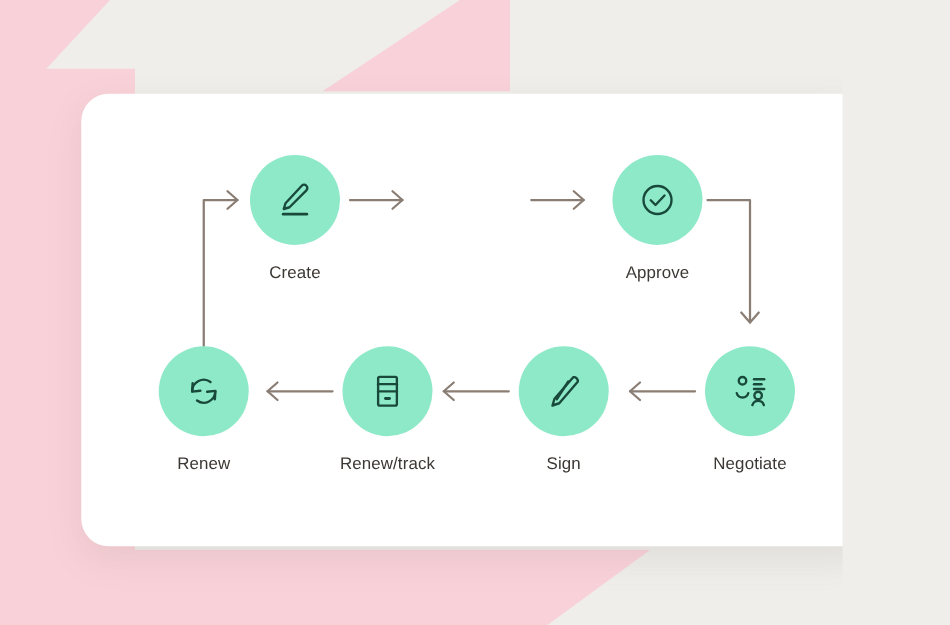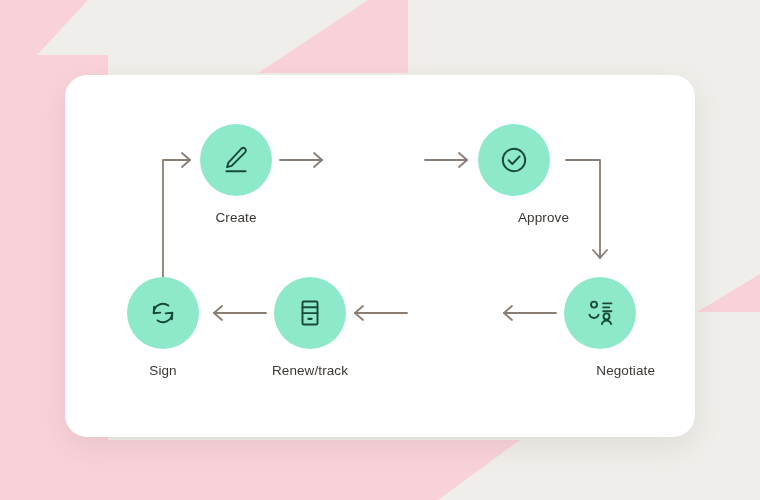--- a/index.html
+++ b/index.html
@@ -8,21 +8,21 @@
   }
   body {
     width: 760px;
     height: 500px;
     overflow: hidden;
     font-family: "Liberation Sans", sans-serif;
     background: #efeeea;
   }
   #stage {
     position: relative;
-    width: 760px;
+    width: 674px;
     height: 500px;
     background: #efeeea;
     overflow: hidden;
   }
 
   
   .bg-layer {
     position: absolute;
     inset: 0;
     width: 760px;
@@ -144,52 +144,63 @@
         <g fill="none" stroke="#18493b" stroke-width="1.9" stroke-linecap="round" stroke-linejoin="round">
           <path d="M22.4 5.6 a2.6 2.6 0 0 1 3.7 3.7 L12.6 22.8 L8 24.2 L9.4 19.6 Z"></path>
           <line x1="7.5" y1="28.3" x2="26.5" y2="28.3" stroke-width="2.1"></line>
         </g>
       </svg>
     </div>
     <div class="label">Create</div>
   </div>
 
 
-  <div class="node" style="left:514px; top:124px;text-align:right;">
+  <div class="node" style="left:526px; top:124px;">
     <div class="bubble">
       <svg width="34" height="34" viewBox="0 0 34 34">
         <g fill="none" stroke="#18493b" stroke-width="1.9" stroke-linecap="round" stroke-linejoin="round">
           <circle cx="17" cy="17" r="11.2"></circle>
           <polyline points="11.6,17.2 15.4,21 22.6,13.4"></polyline>
         </g>
       </svg>
     </div>
     <div class="label">Approve</div>
   </div>
 
-  <div class="node" style="left:600px; top:277px;text-align:right;">
+  <div class="node" style="left:600px; top:277px;">
     <div class="bubble">
       <svg width="34" height="34" viewBox="0 0 34 34">
         <g fill="none" stroke="#18493b" stroke-width="1.9" stroke-linecap="round" stroke-linejoin="round">
 
           <circle cx="11" cy="8.6" r="3"></circle>
           <path d="M6.4 18.6 a4.8 4.8 0 0 0 9.2 0"></path>
 
           <circle cx="23.5" cy="20.4" r="3"></circle>
           <path d="M18.9 28.1 a4.8 4.8 0 0 1 9.2 0"></path>
 
           <line x1="20.2" y1="7.4" x2="28.4" y2="7.4"></line>
           <line x1="20.2" y1="11.4" x2="26.2" y2="11.4"></line>
           <line x1="20.2" y1="15.2" x2="28.4" y2="15.2"></line>
         </g>
       </svg>
     </div>
     <div class="label">Negotiate</div>
   </div>
 
+  <div class="node" style="left:451px; top:277px;">
+    <div class="bubble">
+      <svg width="34" height="34" viewBox="0 0 34 34">
+        <g fill="none" stroke="#18493b" stroke-width="1.9" stroke-linecap="round" stroke-linejoin="round">
+          <path d="M24.6 5.8 a3.1 3.1 0 0 1 3.6 3.6 L13.4 26.6 L8 28.4 L9.6 23 Z"></path>
+          <line x1="20.6" y1="9.2" x2="11.4" y2="23.4"></line>
+        </g>
+      </svg>
+    </div>
+    <div class="label">Sign</div>
+  </div>
 
   <div class="node" style="left:310px; top:277px;">
     <div class="bubble">
       <svg width="34" height="34" viewBox="0 0 34 34">
         <g fill="none" stroke="#18493b" stroke-width="1.9" stroke-linecap="round" stroke-linejoin="round">
           <rect x="9.5" y="5.5" width="15" height="23" rx="1.3"></rect>
           <line x1="9.5" y1="11.3" x2="24.5" y2="11.3"></line>
           <line x1="9.5" y1="17.1" x2="24.5" y2="17.1"></line>
           <line x1="15.4" y1="22.8" x2="18.6" y2="22.8" stroke-width="2.3"></line>
         </g>
@@ -202,16 +213,16 @@
     <div class="bubble">
       <svg width="34" height="34" viewBox="0 0 34 34">
         <g fill="none" stroke="#18493b" stroke-width="1.9" stroke-linecap="round" stroke-linejoin="round">
           <path d="M26.2 17 a9.2 9.2 0 0 1 -14.6 7.4"></path>
           <path d="M7.8 17 a9.2 9.2 0 0 1 14.6 -7.4"></path>
           <polyline points="8.1,10.6 7.7,17.3 14.3,16.6"></polyline>
           <polyline points="25.9,23.4 26.3,16.7 19.7,17.4"></polyline>
         </g>
       </svg>
     </div>
-    <div class="label">Sign</div>
+    <div class="label">Renew</div>
   </div>
 
 </div>
 
 </body></html>

